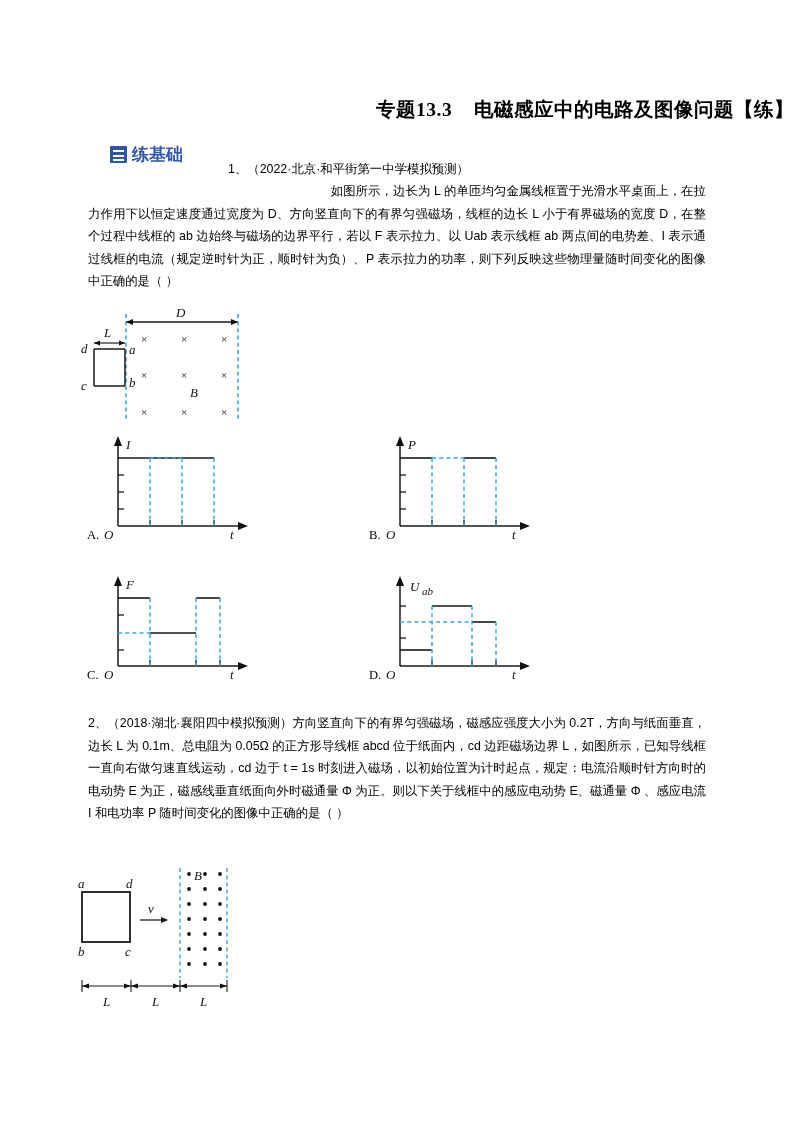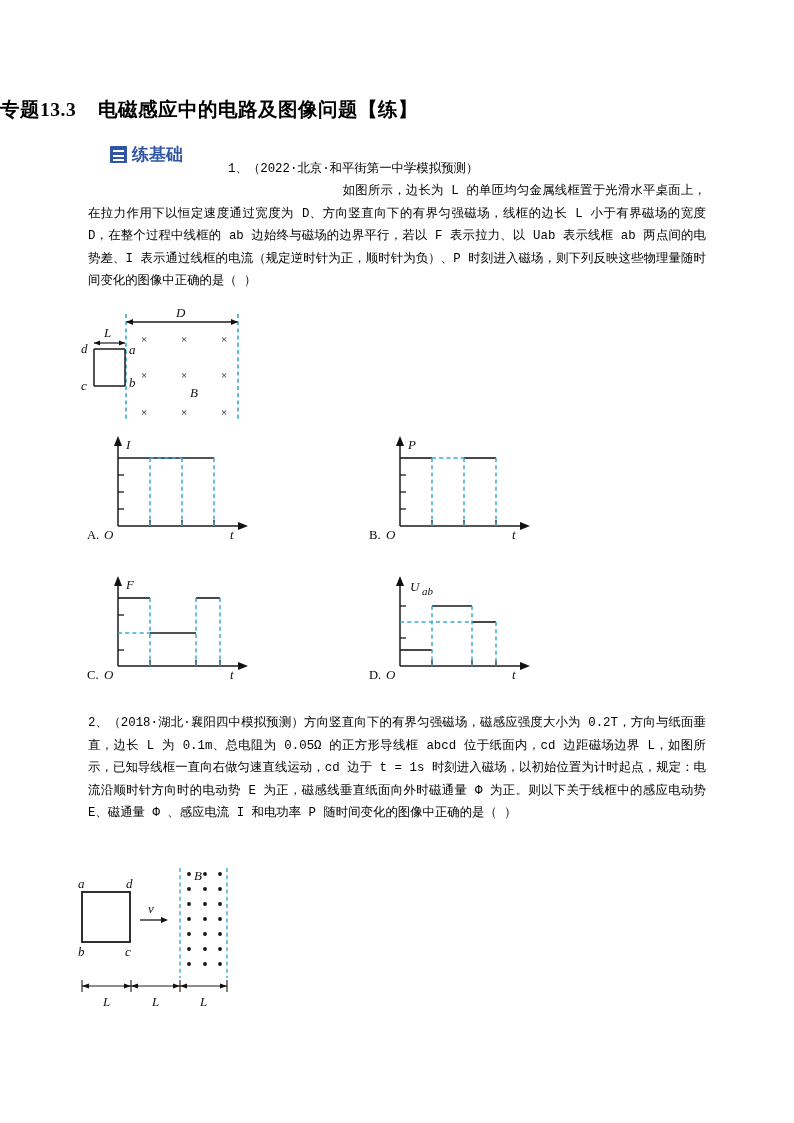--- a/index.html
+++ b/index.html
@@ -20,21 +20,21 @@
     left: 0; top: 0;
     width: 794px;
     height: 1123px;
   }
 
   
   .doc-title {
     position: absolute;
     left: 0; top: 96px;
     width: 794px;
-    text-align: left;
+    text-align: right;
     font-family: "DejaVu Serif", serif;
     font-weight: bold;
     font-size: 19.5px;
     letter-spacing: 0.5px;
   }
   .doc-title .tnum { font-family: "Liberation Serif", serif; }
 
   
   .sec-head {
     position: absolute;
@@ -72,21 +72,21 @@
     font-family: "DejaVu Serif", serif;
     font-weight: bold;
     font-size: 17px;
     color: #2f55a4;
     line-height: 1;
   }
 
   
   .para {
     position: absolute;
-    font-family: Liberation Mono, monospace;
+    font-family: Liberation Sans, sans-serif;
     font-size: 12.4px;
     line-height: 22.6px;
     text-align: justify;
     text-justify: inter-ideograph;
     color: #000;
   }
 
   #q1-text {
     left: 228px; top: 158px;
     width: 478px;
@@ -148,21 +148,21 @@
 
   <div class="sec-head">
     <span class="sec-icon"></span>
     <span class="sec-title">练基础</span>
   </div>
 
   <div class="para" id="q1-text">
     <span>1、</span><span>（2022·北京·和平街第一中学模拟预测）</span>
   </div>
   <div class="para" id="q1-text-cont" style="top:180px;">
-    <span style="visibility:hidden;">1、（2022·北京·和平街第一中学模拟预测）</span><span>如图所示，边长为 L 的单匝均匀金属线框置于光滑水平桌面上，在拉力作用下以恒定速度通过宽度为 D、方向竖直向下的有界匀强磁场，线框的边长 L 小于有界磁场的宽度 D，在整个过程中线框的 ab 边始终与磁场的边界平行，若以 F 表示拉力、以 Uab 表示线框 ab 两点间的电势差、I 表示通过线框的电流（规定逆时针为正，顺时针为负）、P 时刻进入磁场，则下列反映这些物理量随时间变化的图像中正确的是（      ）</span>
+    <span style="visibility:hidden;">1、（2022·北京·和平街第一中学模拟预测）</span><span>如图所示，边长为 L 的单匝均匀金属线框置于光滑水平桌面上，在拉力作用下以恒定速度通过宽度为 D、方向竖直向下的有界匀强磁场，线框的边长 L 小于有界磁场的宽度 D，在整个过程中线框的 ab 边始终与磁场的边界平行，若以 F 表示拉力、以 Uab 表示线框 ab 两点间的电势差、I 表示通过线框的电流（规定逆时针为正，顺时针为负）、P 表示拉力的功率，则下列反映这些物理量随时间变化的图像中正确的是（      ）</span>
   </div>
 
   <div id="fig1">
     <svg width="230" height="118" viewBox="0 0 230 118">
 
       <line class="stroke-k" x1="48" y1="16" x2="160" y2="16" stroke-width="1.3"></line>
       <polygon class="dot-c" points="48,16 55,13 55,19"></polygon>
       <polygon class="dot-c" points="160,16 153,13 153,19"></polygon>
       <text class="lbl" x="98" y="11">D</text>
 

